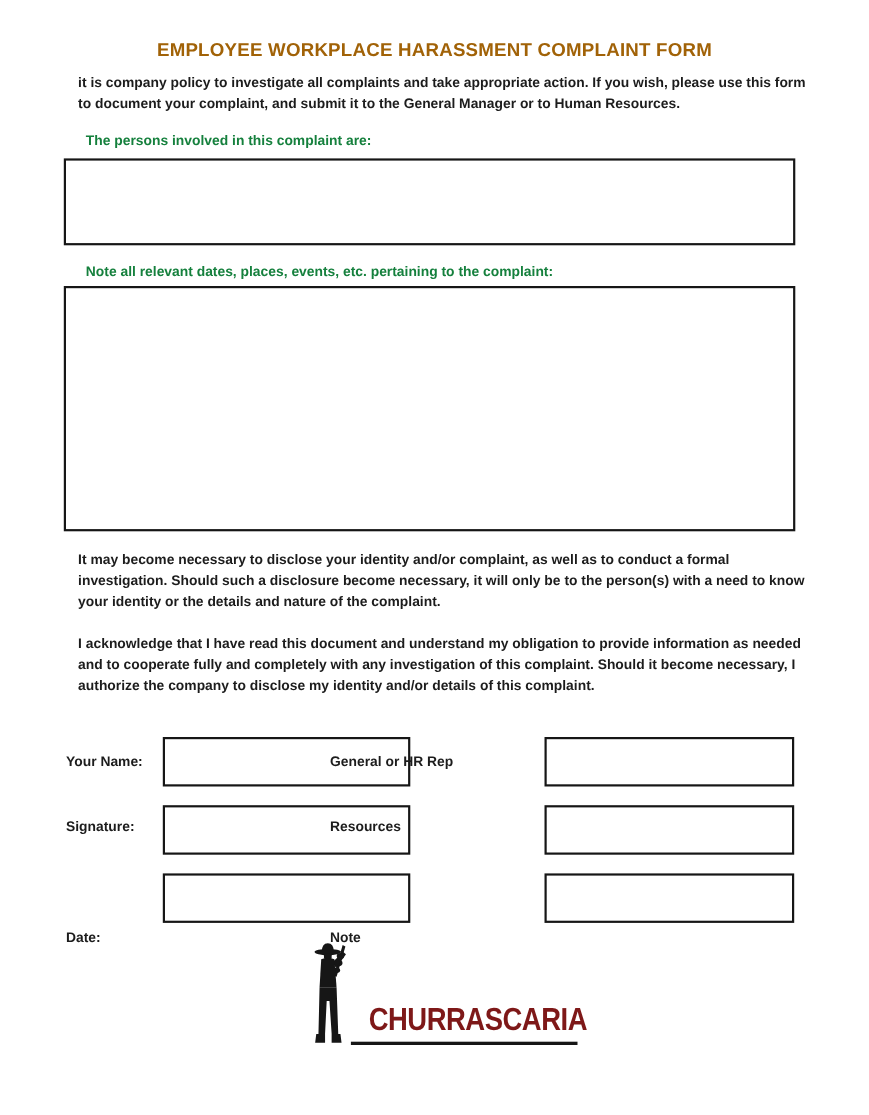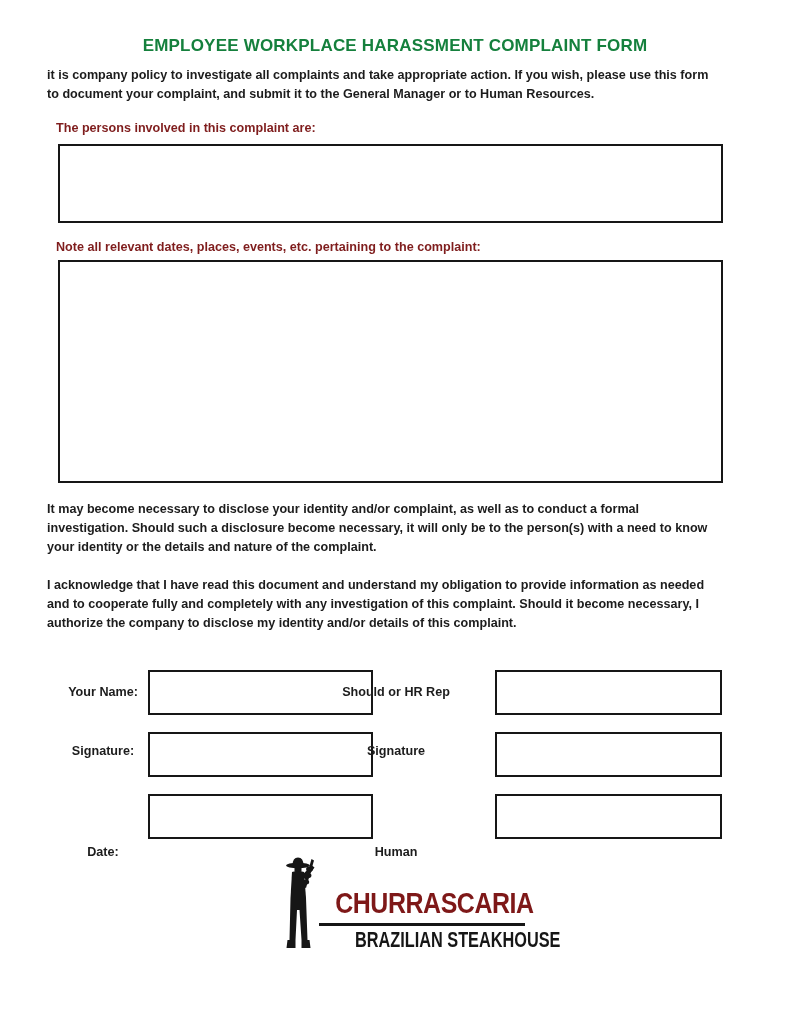--- a/index.html
+++ b/index.html
@@ -13,55 +13,55 @@
     color: #1c1c1c;
     overflow: hidden;
   }
   .title {
     position: absolute;
     left: 0; right: 0;
     top: 36px;
     text-align: center;
     font-size: 17px;
     letter-spacing: 0.2px;
-    color: #15803d;
+    color: #a16207;
   }
   .bodytext {
     position: absolute;
-    left: 47px;
+    left: 71px;
     width: 662px;
     font-size: 12.6px;
     line-height: 19px;
     color: #1c1c1c;
     margin: 0;
   }
   .intro  { top: 66px; }
   .para1  { top: 500px; }
   .para2  { top: 576px; }
   .field-label {
     position: absolute;
-    left: 56px;
+    left: 78px;
     font-size: 12.6px;
-    color: #7f1d1d;
+    color: #15803d;
     text-align: center;
   }
   .persons-label { top: 121px; }
   .details-label { top: 240px; }
   .box {
     position: absolute;
     box-sizing: border-box;
     border: 2px solid #161616;
     background: #ffffff;
   }
   .box1 { left: 58px; top: 144px; width: 665px; height: 79px; }
   .box2 { left: 58px; top: 260px; width: 665px; height: 223px; }
   .sig-label {
     position: absolute;
     font-size: 12.6px;
-    text-align: center;
+    text-align: left;
     color: #1c1c1c;
   }
   .sig-box {
     position: absolute;
     box-sizing: border-box;
     border: 2px solid #161616;
     background: #ffffff;
     width: 225px;
     height: 45px;
   }
@@ -124,35 +124,35 @@
 
   <div class="field-label details-label">Note all relevant dates, places, events, etc. pertaining to the complaint:</div>
   <div class="box box2"></div>
 
   <p class="bodytext para1">It may become necessary to disclose your identity and/or complaint, as well as to conduct a formal investigation.  Should such a disclosure become necessary, it will only be to the person(s) with a need to know your identity or the details and nature of the complaint.</p>
   <p class="bodytext para2">I acknowledge that I have read this document and understand my obligation to provide information as needed and to cooperate fully and completely with any investigation of this complaint.  Should it become necessary, I authorize the company to disclose my identity and/or details of this complaint.</p>
 
   <div class="row1">
     <div class="sig-label lbl-l">Your Name:</div>
     <div class="sig-box col-l"></div>
-    <div class="sig-label lbl-r">Should or HR Rep</div>
+    <div class="sig-label lbl-r">General or HR Rep</div>
     <div class="sig-box col-r"></div>
   </div>
 
   <div class="row2">
     <div class="sig-label lbl-l">Signature:</div>
     <div class="sig-box col-l"></div>
-    <div class="sig-label lbl-r">Signature</div>
+    <div class="sig-label lbl-r">Resources</div>
     <div class="sig-box col-r"></div>
   </div>
 
   <div class="row3">
     <div class="sig-label lbl-l">Date:</div>
     <div class="sig-box col-l"></div>
-    <div class="sig-label lbl-r">Human</div>
+    <div class="sig-label lbl-r">Note</div>
     <div class="sig-box col-r"></div>
   </div>
 
   <div class="logo">
     <svg class="logo-figure" viewBox="0 0 34 96" xmlns="http://www.w3.org/2000/svg">
       <g fill="#161616">
 
         <ellipse cx="14" cy="9.5" rx="12" ry="2.8"></ellipse>
         <path d="M8.5 9.5 Q8.5 1.5 14 1.5 Q19.5 1.5 19.5 9.5 Z"></path>
 
@@ -169,17 +169,16 @@
 
         <path d="M6.5 42 L5.5 84 L11.5 84 L13 54 L15.5 54 L17.5 84 L23.5 84 L22 42 Z"></path>
 
         <path d="M3.5 84 L11.5 84 L11.5 92 L2.5 92 Z"></path>
         <path d="M17.5 84 L25.5 84 L26.5 92 L17.5 92 Z"></path>
       </g>
     </svg>
     <div class="logo-text">
       <div class="brand-line"><span class="condense">CHURRASCARIA</span></div>
       <div class="brand-rule"></div>
-      <div class="tagline"><span class="condense3">BRAZILIAN STEAKHOUSE</span></div>
     </div>
   </div>
 
 </div>
 
 </body></html>

